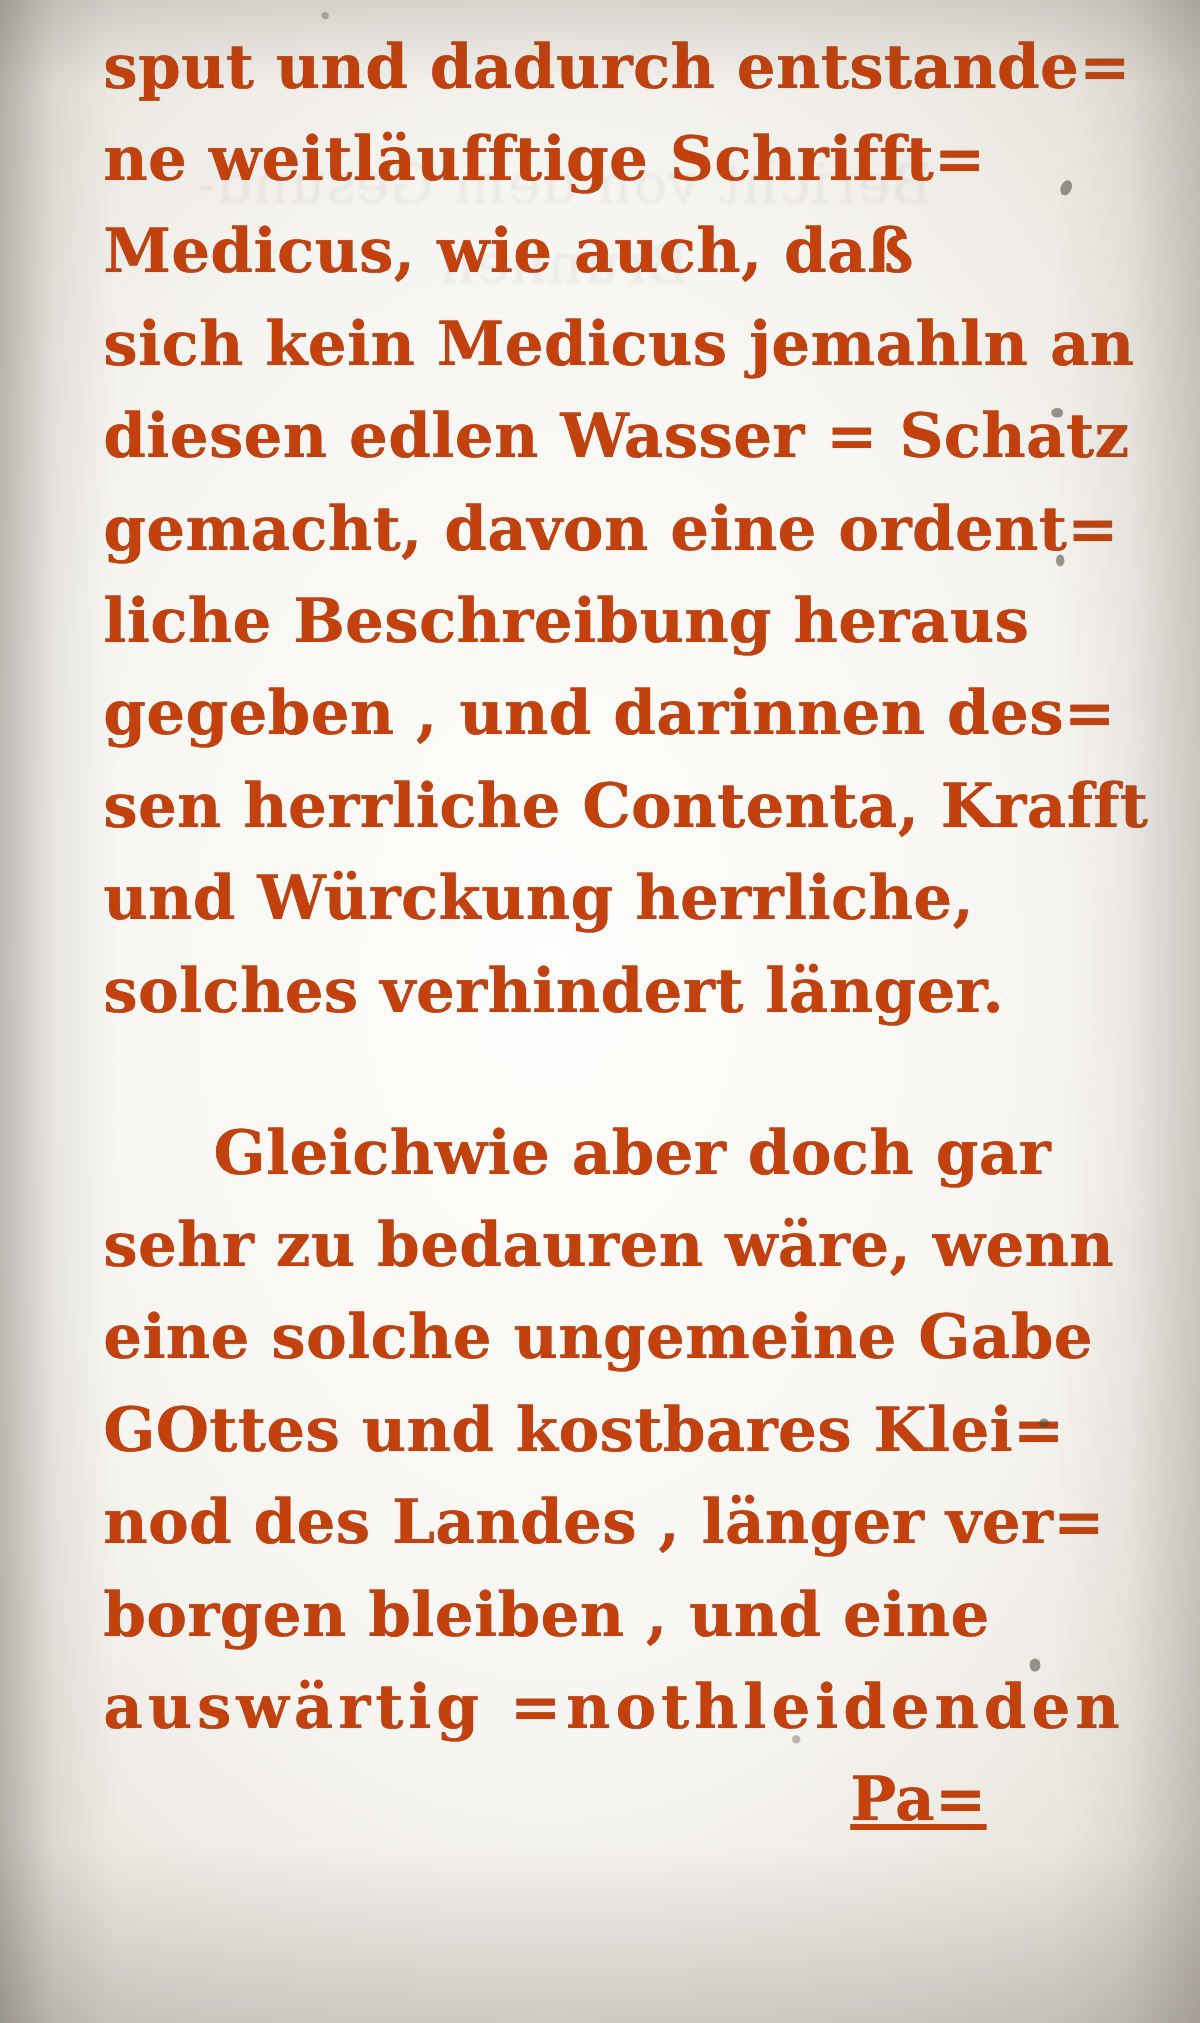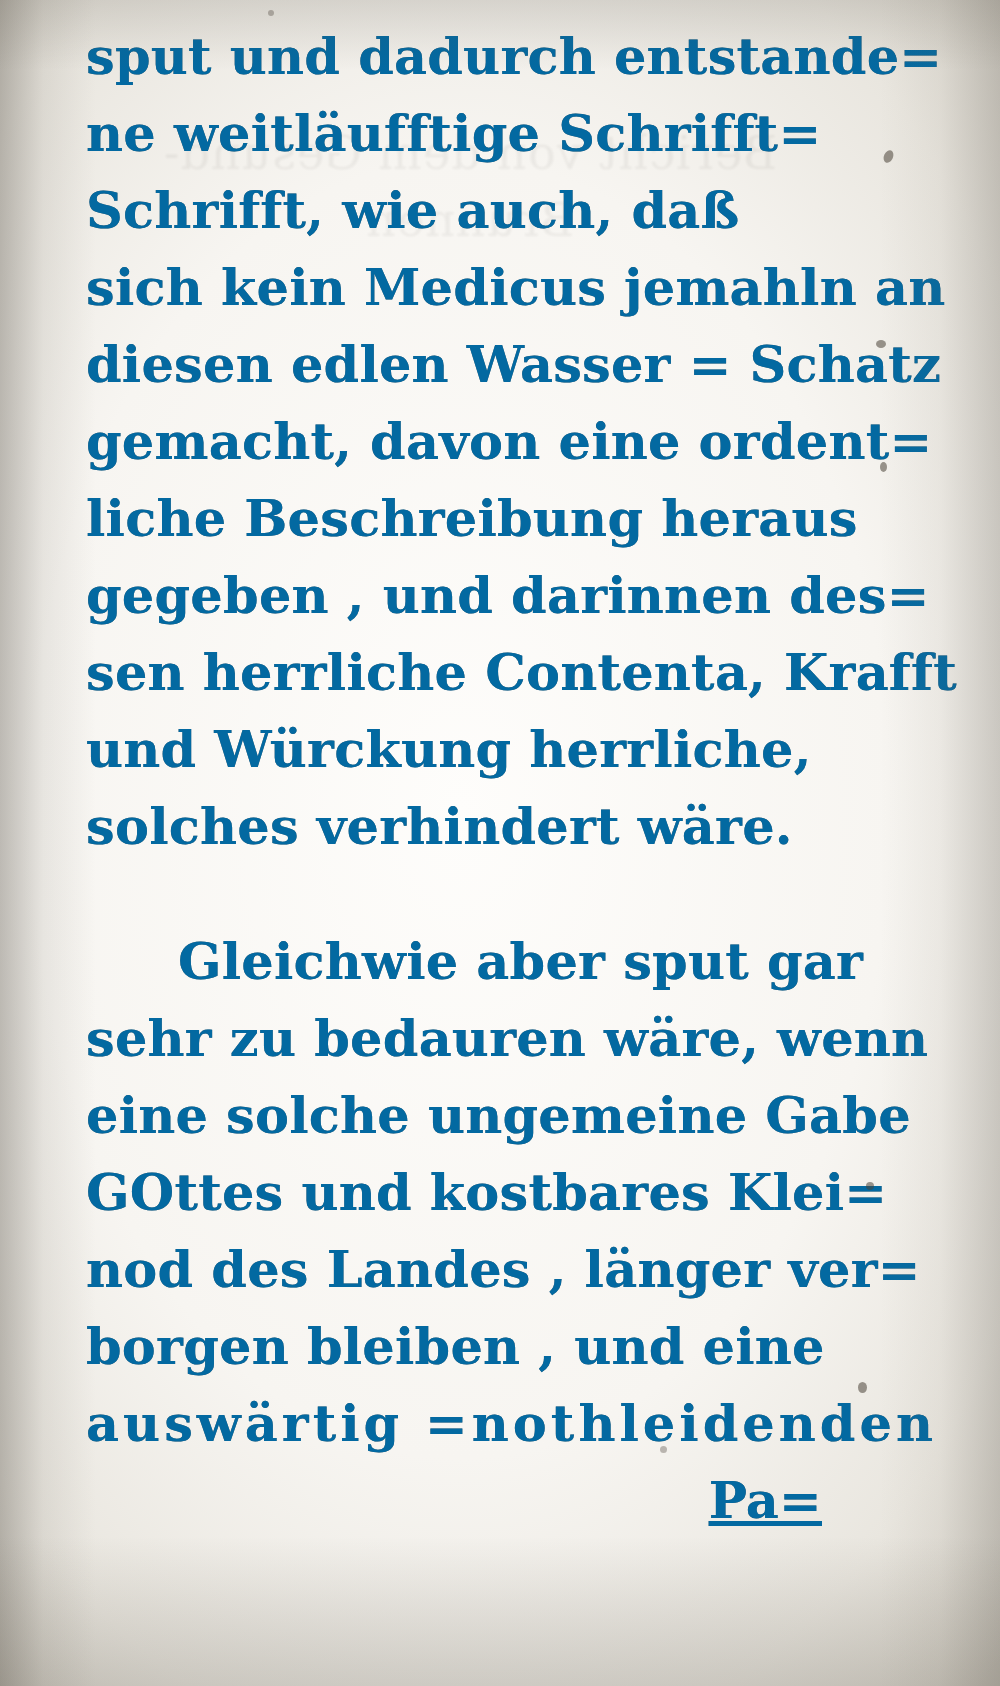--- a/index.html
+++ b/index.html
@@ -83,21 +83,21 @@
   }
 
   #text-column {
     position: absolute;
     left: 86px;
     top: 18px;
     width: 736px;
   }
 
   .para {
-    color: #0369a1;
+    color: #c2410c;
     font-family: "DejaVu Serif", serif;
     font-weight: 700;
     font-size: 51px;
     line-height: 77px;
     letter-spacing: 0.2px;
     -webkit-font-smoothing: none;
   }
 
   .line {
     display: block;
@@ -138,21 +138,21 @@
   <div id="text-column">
 
     <div class="para">
       <span class="line j">
           <span>sput und dadurch entstande=</span>
         </span>
       <span class="line j">
           <span>ne weitläufftige Schrifft=</span>
         </span>
       <span class="line j">
-          <span>Schrifft,   wie auch,   daß</span>
+          <span>Medicus,   wie auch,   daß</span>
         </span>
       <span class="line j">
           <span>sich kein Medicus jemahln an</span>
         </span>
       <span class="line j">
           <span>diesen edlen Wasser = Schatz</span>
         </span>
       <span class="line j">
           <span>gemacht,  davon eine ordent=</span>
         </span>
@@ -161,26 +161,26 @@
         </span>
       <span class="line j">
           <span>gegeben ,  und darinnen des=</span>
         </span>
       <span class="line j">
           <span>sen herrliche Contenta, Krafft</span>
         </span>
       <span class="line j">
           <span>und   Würckung   herrliche,</span>
         </span>
-      <span class="line">solches verhindert wäre.</span>
+      <span class="line">solches verhindert länger.</span>
     </div>
 
     <div class="para">
       <span class="line j indent">
-          <span>Gleichwie aber sput  gar</span>
+          <span>Gleichwie aber doch  gar</span>
         </span>
       <span class="line j">
           <span>sehr zu bedauren wäre, wenn</span>
         </span>
       <span class="line j">
           <span>eine solche  ungemeine Gabe</span>
         </span>
       <span class="line j">
           <span>GOttes und kostbares Klei=</span>
         </span>

